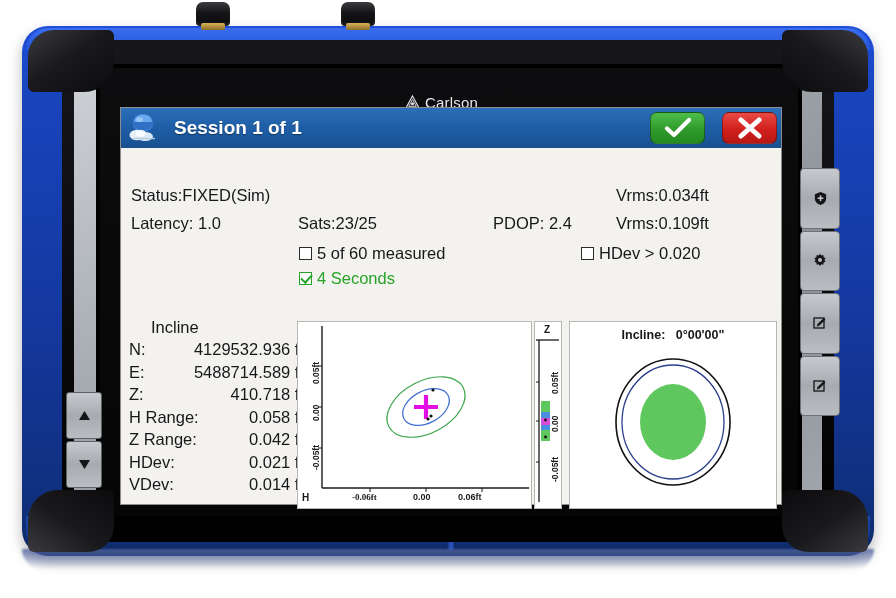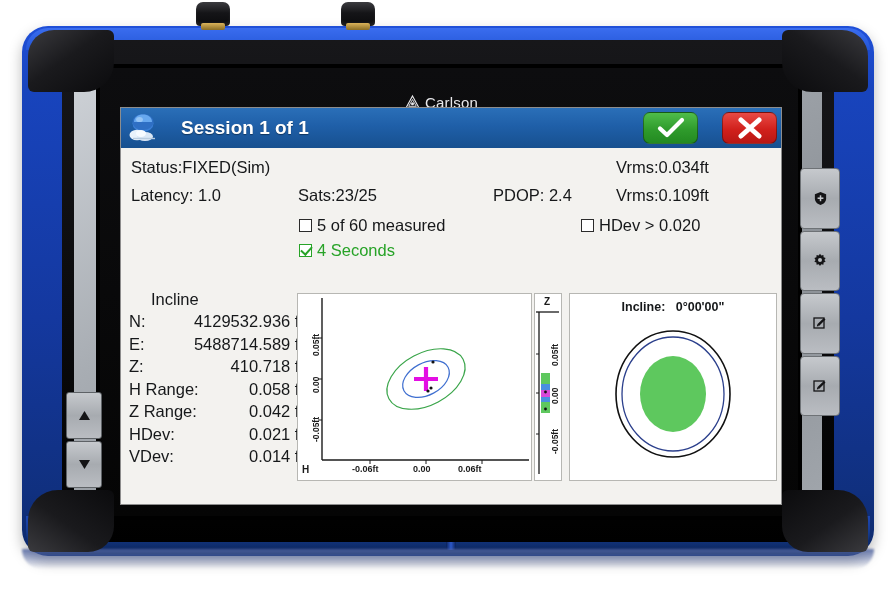--- a/index.html
+++ b/index.html
@@ -132,37 +132,37 @@
     position:absolute; left:120px; top:107px; width:662px; height:398px;
     background:#f3f2ef;
     border:1px solid #8d8d8d;
     display:flex; flex-direction:column;
     font-family:"Liberation Sans", sans-serif;
   }
 
   .titlebar {
     height:40px; flex:0 0 40px;
     background: linear-gradient(180deg,#2a6fb8 0%,#1f5fa8 45%,#17508f 100%);
-    display:flex; align-items:center; padding:0 4px 0 6px; gap:20px;
+    display:flex; align-items:center; padding:0 4px 0 6px; gap:13px;
     position:relative;
   }
   .title-icon { width:34px; height:30px; flex:0 0 34px; position:relative; }
   .title-text {
     color:#ffffff; font-size:19px; font-weight:bold; flex:1 1 auto;
     text-shadow:0 1px 1px rgba(0,0,0,.4); white-space:nowrap;
   }
   .tb-btn {
     width:55px; height:32px; border-radius:7px; margin-left:4px;
     display:flex; align-items:center; justify-content:center;
     border:1px solid rgba(0,0,0,.35);
   }
   .tb-btn.ok { background: linear-gradient(180deg,#4fbd4a 0%,#2f9b2c 55%,#238a21 100%); }
   .tb-btn.cancel { background: linear-gradient(180deg,#e84a45 0%,#d1201c 55%,#b81714 100%); }
 
-  .content { flex:1 1 auto; position:relative; background:#f3f2ef; }
+  .content { flex:1 1 auto; position:relative; background:#f3f2ef;margin-top:28px; }
 
   
   .txt { color:#16181a; font-size:16.5px; white-space:nowrap; }
   .abs { position:absolute; }
 
   .grn { color:#27a327; }
   .red { color:#e01010; }
 
   .chk {
     display:inline-block; width:13px; height:13px; border:1.6px solid #2b2b2b;
@@ -392,21 +392,21 @@
           <path d="M128 73 V97 M116 85 H140" stroke="#e30ee3" stroke-width="4.2" stroke-linecap="butt"></path>
 
           <circle cx="135" cy="68" r="1.6" fill="#111"></circle>
           <circle cx="133" cy="94" r="1.6" fill="#111"></circle>
           <circle cx="130" cy="97" r="1.6" fill="#111"></circle>
         </svg>
         <div class="axis-label-v" style="left:13px; top:62px;">0.05ft</div>
         <div class="axis-label-v" style="left:13px; top:99px;">0.00</div>
         <div class="axis-label-v" style="left:13px; top:148px;">-0.05ft</div>
 
-        <div class="axis-label-h" style="left:54px; top:170px;">-0.06ft</div>
+        <div class="axis-label-h" style="left:54px; top:170px;font-family:Liberation Serif, serif;">-0.06ft</div>
         <div class="axis-label-h" style="left:115px; top:170px;">0.00</div>
         <div class="axis-label-h" style="left:160px; top:170px;">0.06ft</div>
 
         <div class="axis-label-h" style="left:4px; top:170px; font-size:10px;">H</div>
       </div>
 
       <div class="panel zstrip-wrap">
         <svg width="26" height="186" viewBox="0 0 26 186">
           <line x1="4" y1="18" x2="4" y2="180" stroke="#1a1a1a" stroke-width="1.3"></line>
           <line x1="1" y1="18" x2="24" y2="18" stroke="#1a1a1a" stroke-width="1.3"></line>

